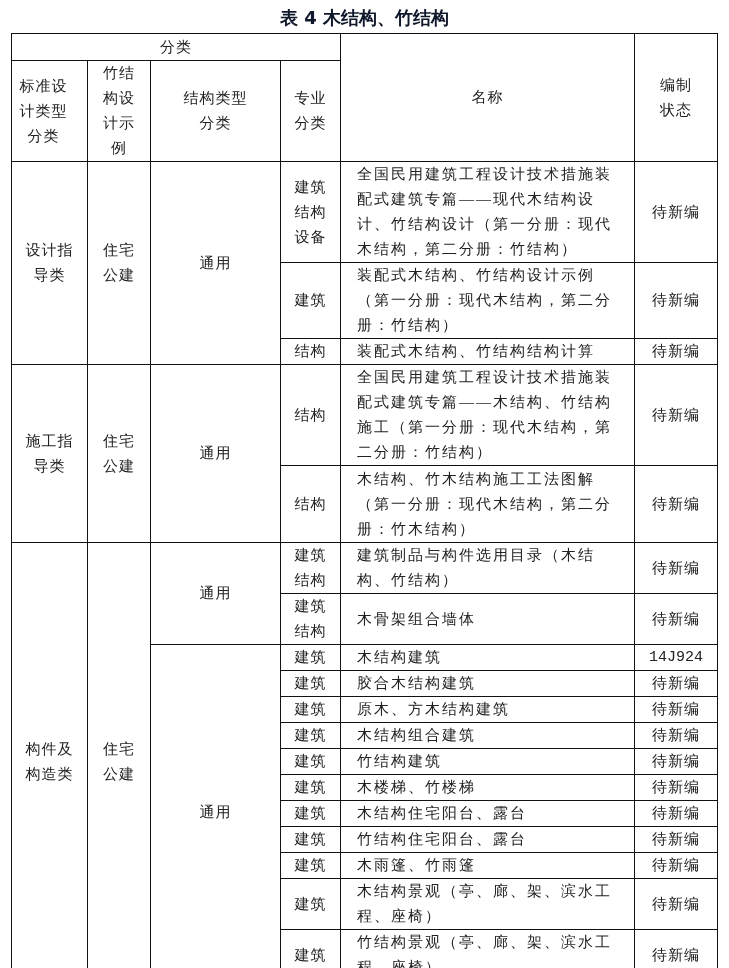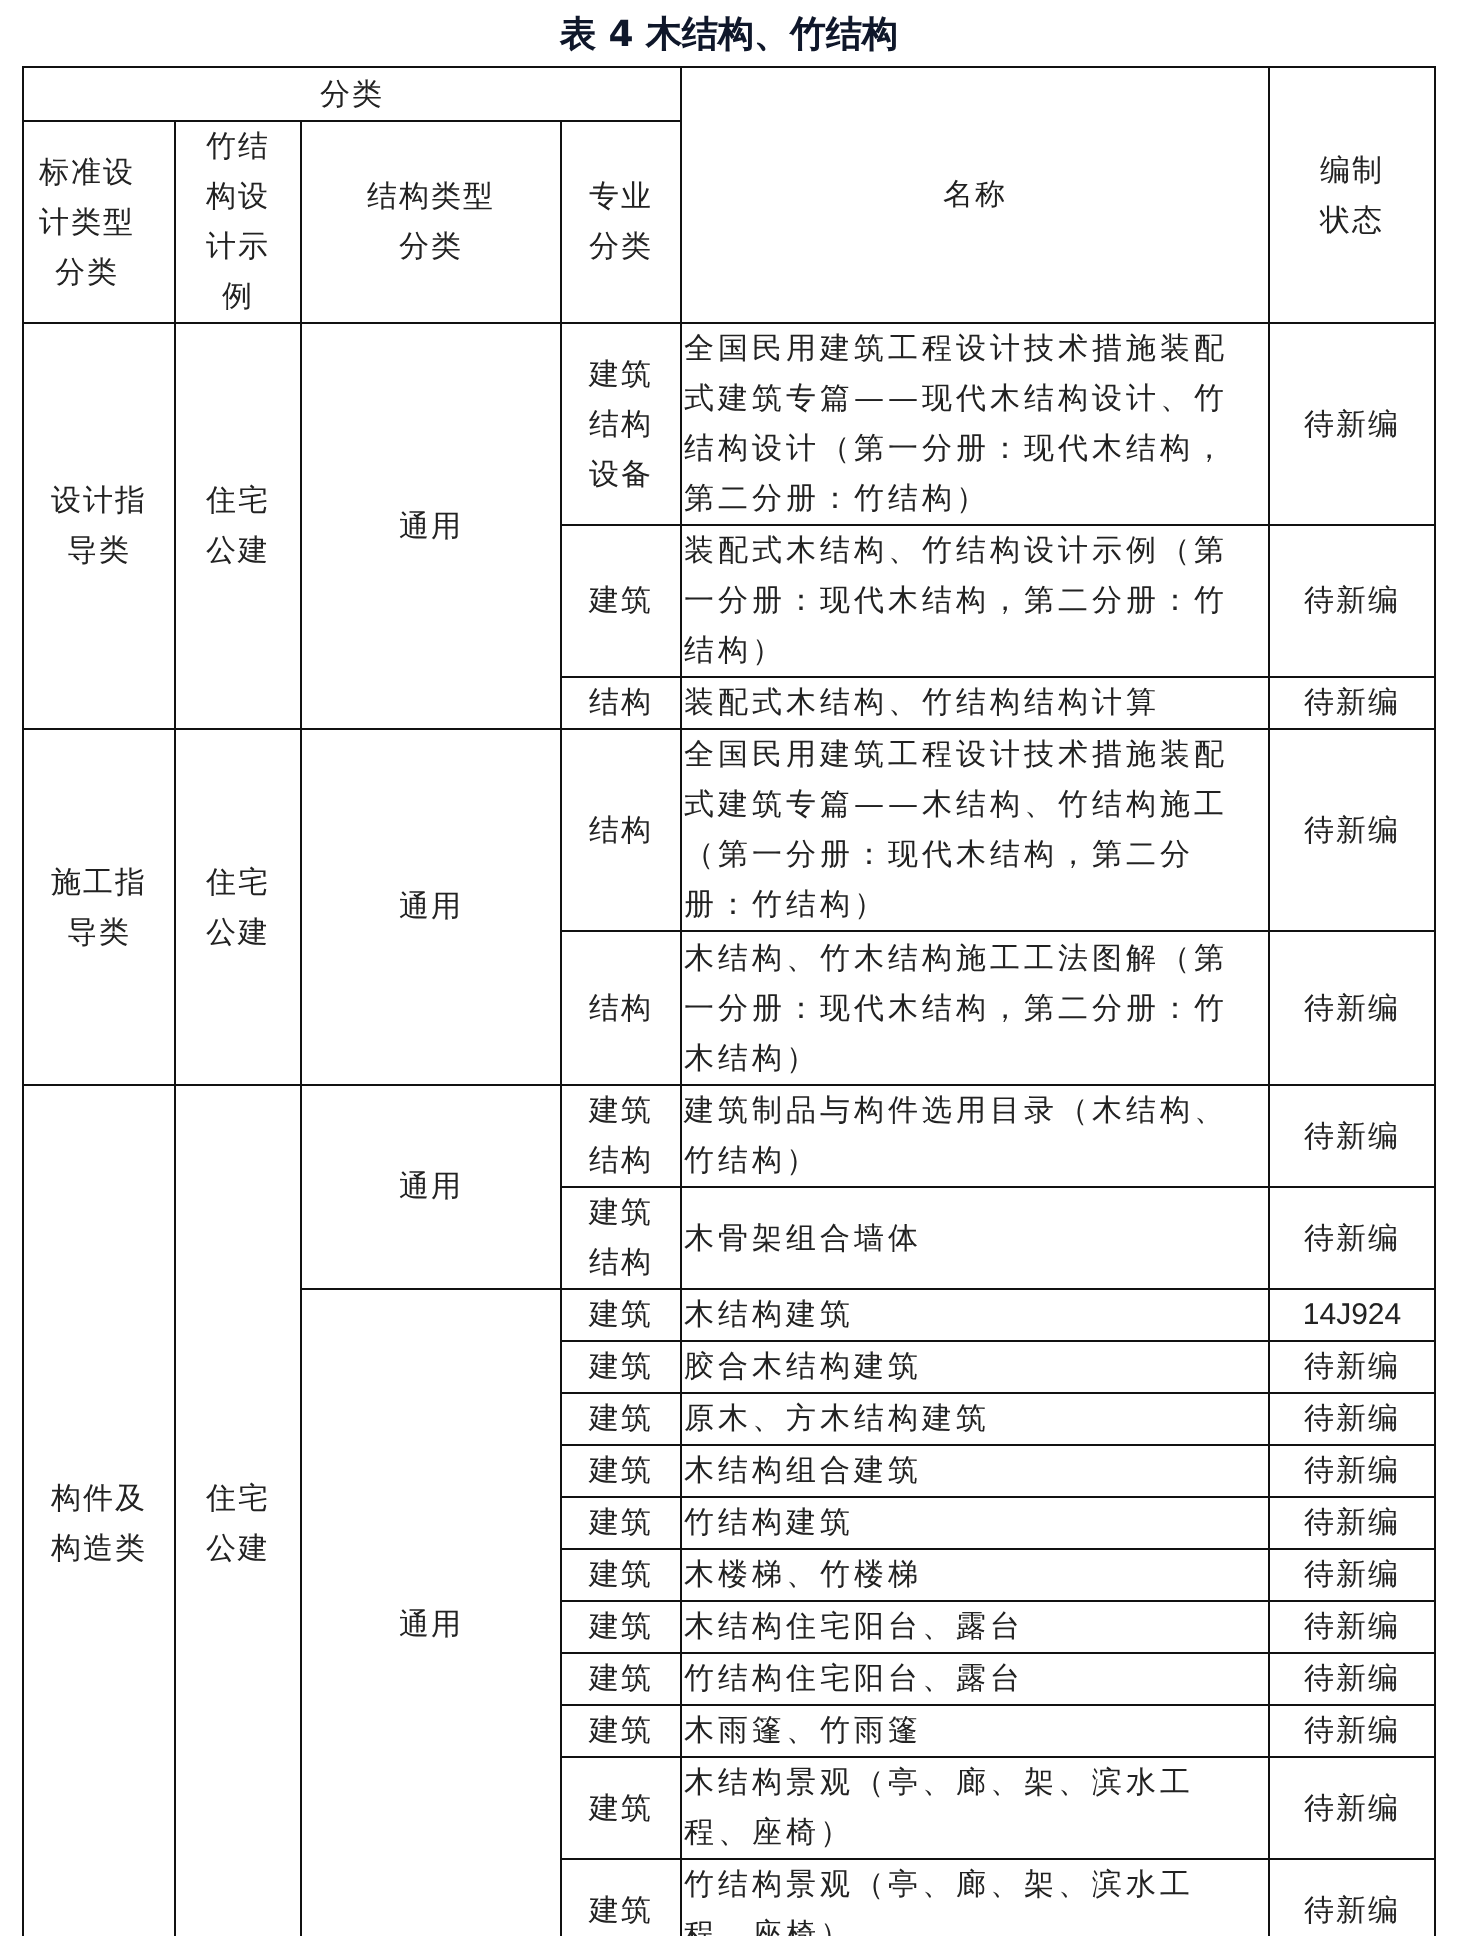--- a/index.html
+++ b/index.html
@@ -4,22 +4,22 @@
 <style>
   html, body { margin: 0; padding: 0; background: #ffffff; }
   body { width: 729px; height: 968px; position: relative; overflow: hidden;
          font-family: "DejaVu Serif", "Liberation Serif", serif; color: #222; }
   .title { position: absolute; left: 0; top: 6px; width: 729px; text-align: center;
            font-family: "DejaVu Sans", "Liberation Sans", sans-serif; font-weight: bold;
            font-size: 18px; line-height: 24px; color: #0f172a; }
   table { position: absolute; left: 11px; top: 33px; border-collapse: collapse; table-layout: fixed; }
   td { border: 1.5px solid #111; padding: 0 3px; font-size: 15px; line-height: 25px;
        text-align: center; vertical-align: middle; overflow: hidden; letter-spacing: 1px; }
-  td.name { text-align: left; padding-left: 1px; padding-right: 6px; letter-spacing: 2px; }
-  td.code { font-family: Liberation Sans, sans-serif; letter-spacing: 0; font-size: 15px; }
+  td.name { text-align: left; padding-left: 16px; padding-right: 6px; letter-spacing: 2px; font-family: Liberation Serif, serif; }
+  td.code { font-family: Liberation Mono, monospace; letter-spacing: 0; font-size: 15px; }
   td.left { text-align: center; padding-left: 6px; }
 </style>
 </head>
 <body>
 
 <div class="title">表 4   木结构、竹结构</div>
 
 <table>
   <colgroup>
     <col style="width:76px">

